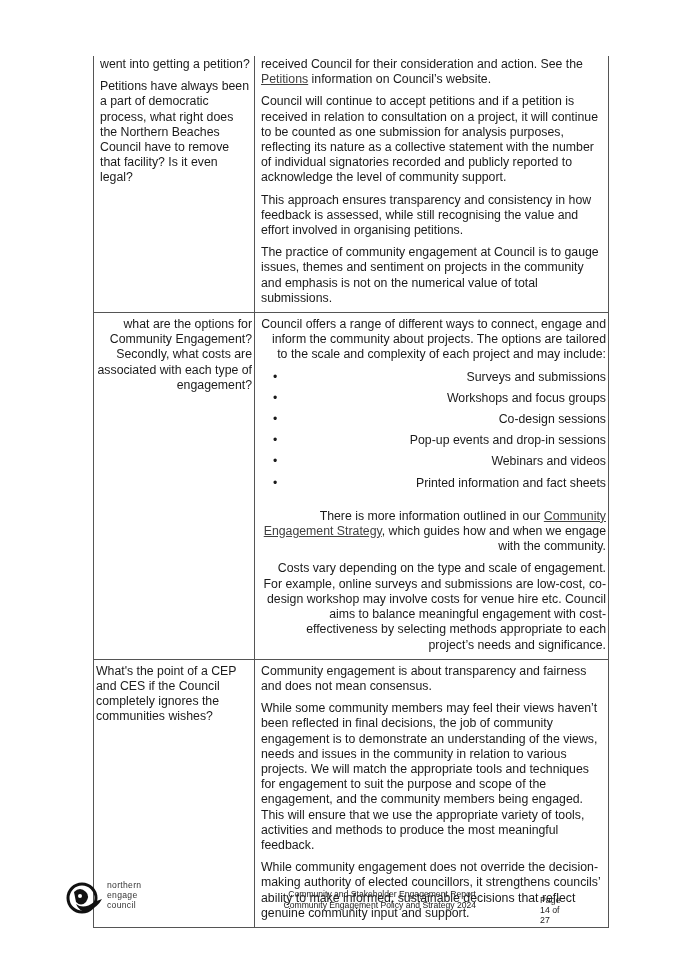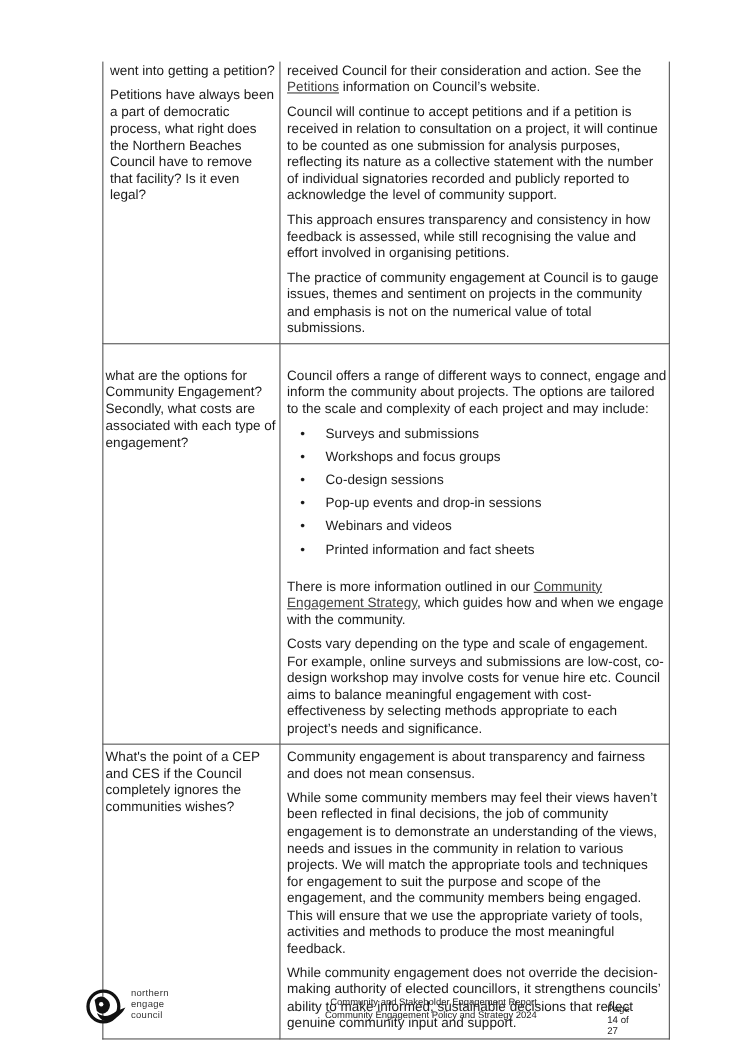--- a/index.html
+++ b/index.html
@@ -13,31 +13,31 @@
     font-size: 12.3px; line-height: 15.2px;
   }
   .page-table td {
     border: 1px solid #555; vertical-align: top; padding: 1px 2px 6px 6px;
   }
   .page-table tr.row-1 td { border-top: none; }
   .page-table td.q { width: 152px; padding-left: 6px; }
   .page-table tr.row-2 td.q, .page-table tr.row-3 td.q { padding-left: 2px; }
   .page-table td.a { padding-left: 6px; padding-right: 2px; }
   .page-table tr.row-1 { }
-  .page-table tr.row-2 td { padding-top: 21px; }
+  .page-table tr.row-2 td { padding-top: 4px; text-align: right; }
   .page-table tr.row-3 td { padding-top: 4px; }
   p { margin: 0 0 7px 0; }
   p:last-child { margin-bottom: 0; }
   a.link { color: #404040; text-decoration: underline; }
   ul.opts { list-style: none; margin: 2px 0 18px 0; padding: 0; }
   ul.opts li { position: relative; padding-left: 35px; margin-bottom: 6px; }
   ul.opts li::before {
     content: "\2022"; position: absolute; left: 12px; top: 0;
   }
-  .footer { position: absolute; left: 12px; top: 876px; width: 571px; height: 50px; margin-top: 17px; }
+  .footer { position: absolute; left: 0; top: 876px; width: 571px; height: 50px; }
   .logo { position: absolute; left: 66px; top: 4px; width: 40px; height: 36px; }
   .logo-text {
     position: absolute; left: 107px; top: 4px; font-size: 8.6px; line-height: 10px;
     color: #333; letter-spacing: 0.3px;
   }
   .footer-center {
     position: absolute; left: 236px; top: 13px; width: 240px; text-align: right;
     font-size: 8.6px; line-height: 10.5px; color: #222;
   }
   .footer-page {

